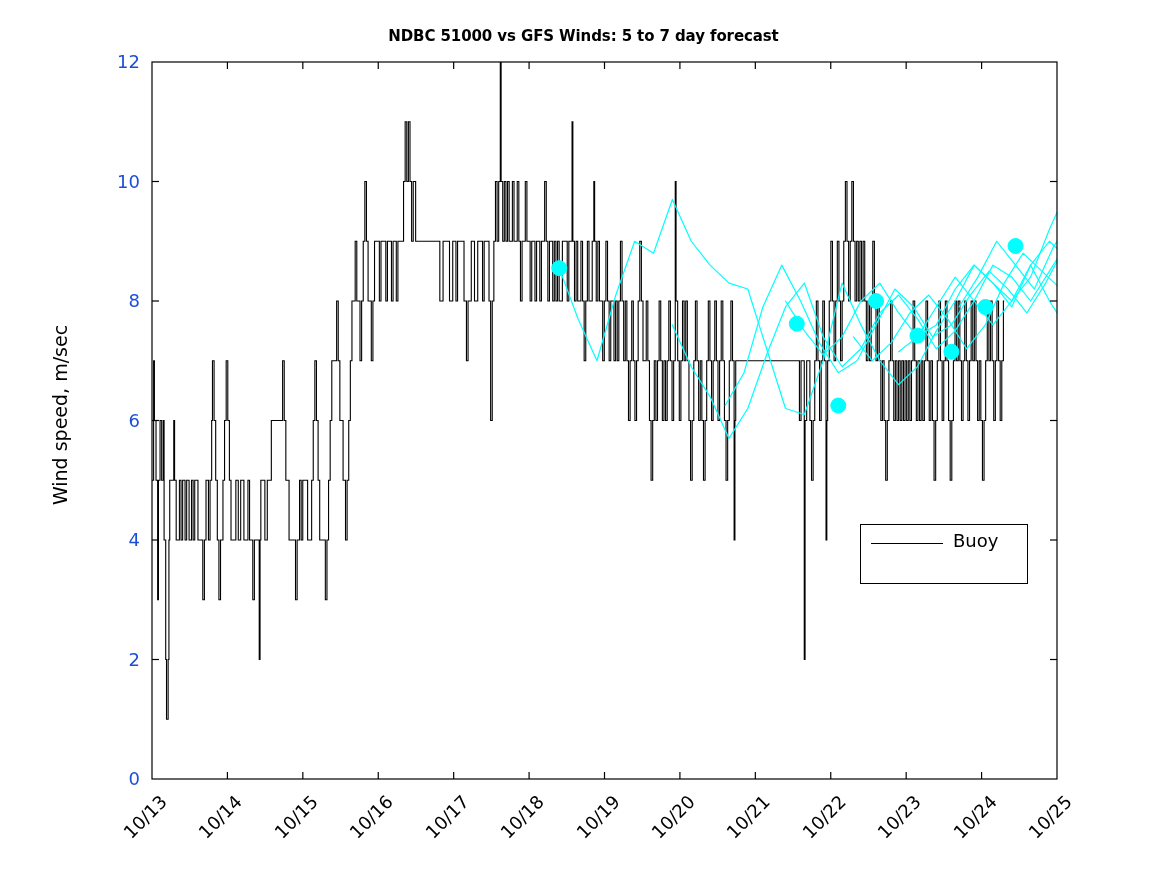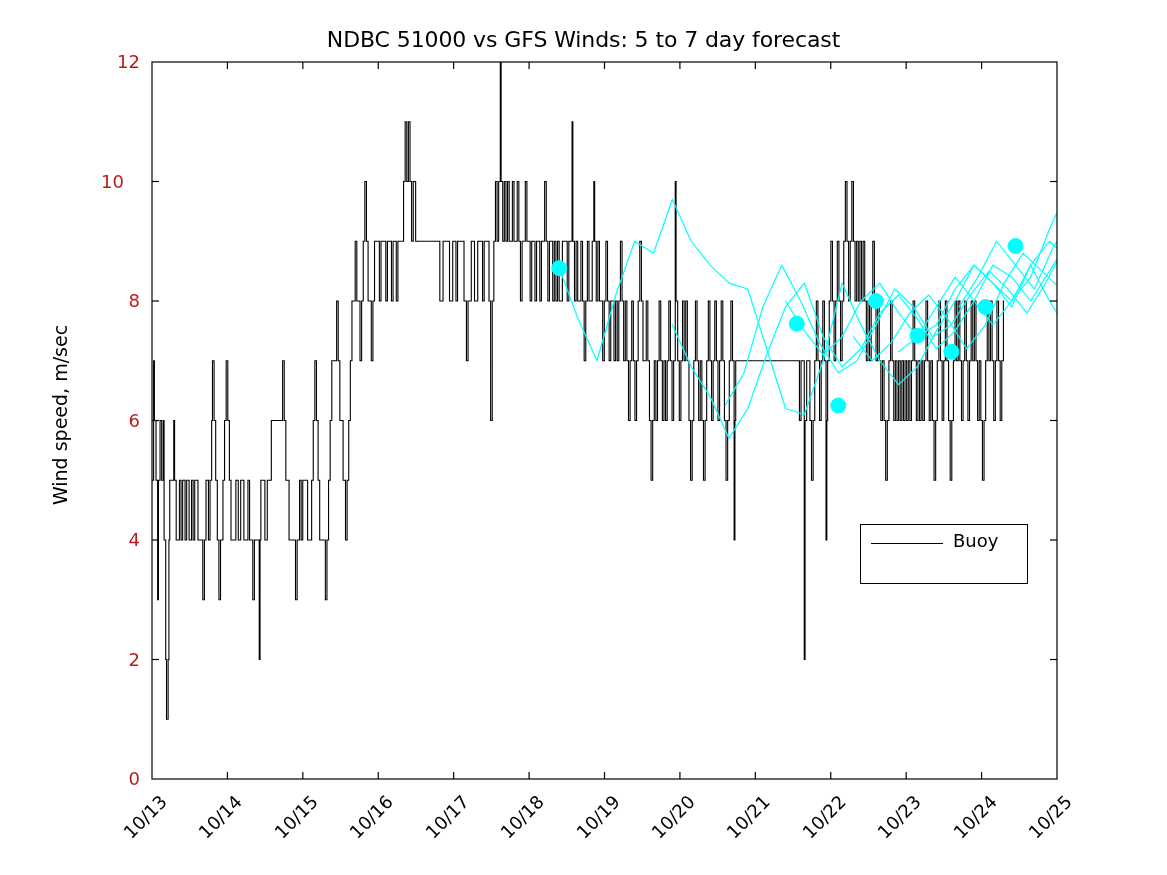--- a/index.html
+++ b/index.html
@@ -1,36 +1,36 @@
 <!DOCTYPE html>
 <html><head>
 <meta charset="utf-8">
 <style>
   html,body{margin:0;padding:0;background:#ffffff;}
   body{width:1167px;height:875px;font-family:"DejaVu Sans",sans-serif;overflow:hidden;}
   #figure{position:relative;width:1167px;height:875px;background:#ffffff;}
   #chart-title{
     position:absolute;left:0;top:27px;width:1167px;text-align:center;
-    font-size:22px;font-weight:normal;color:#000;letter-spacing:-0.1px;
+    font-size:15px;font-weight:bold;color:#000;letter-spacing:-0.1px;
     font-family:"DejaVu Sans",sans-serif;
   }
   #plot-svg{position:absolute;left:0;top:0;}
   .ylabel-text{
     position:absolute;
     left:-240px;top:404px;width:600px;
     transform:rotate(-90deg);
     transform-origin:center center;
     text-align:center;
     font-size:19px;color:#000;
     font-family:"DejaVu Sans",sans-serif;
     pointer-events:none;
   }
   .ytick-label{
     position:absolute;text-align:right;width:40px;
-    font-size:18px;color:#b91c1c;font-family:"DejaVu Sans",sans-serif;
+    font-size:18px;color:#1d4ed8;font-family:"DejaVu Sans",sans-serif;
   }
   .xtick-label{
     position:absolute;font-size:18px;color:#000;
     font-family:"DejaVu Sans",sans-serif;
     transform:rotate(-45deg);
     transform-origin:right top;
     white-space:nowrap;text-align:right;
   }
   #legend-box{
     position:absolute;left:860px;top:524px;width:168px;height:60px;
@@ -111,21 +111,21 @@
         <line x1="981.5833333333333" y1="62" x2="981.5833333333333" y2="69" stroke="#000" stroke-width="1.2"></line>
       </g>
   </svg>
 
   <div id="ytick-layer">
       <div class="ytick-label" style="left: 100px; top: 768px;">0</div>
       <div class="ytick-label" style="left: 100px; top: 648.5px;">2</div>
       <div class="ytick-label" style="left: 100px; top: 529px;">4</div>
       <div class="ytick-label" style="left: 100px; top: 409.5px;">6</div>
       <div class="ytick-label" style="left: 100px; top: 290px;">8</div>
-      <div class="ytick-label" style="left: 84px; top: 170.5px;">10</div>
+      <div class="ytick-label" style="left: 100px; top: 170.5px;">10</div>
       <div class="ytick-label" style="left: 100px; top: 51px;">12</div>
     </div>
   <div id="xtick-layer">
       <div class="xtick-label" style="left: 92px; top: 791px; width: 64px;">10/13</div>
       <div class="xtick-label" style="left: 167.417px; top: 791px; width: 64px;">10/14</div>
       <div class="xtick-label" style="left: 242.833px; top: 791px; width: 64px;">10/15</div>
       <div class="xtick-label" style="left: 318.25px; top: 791px; width: 64px;">10/16</div>
       <div class="xtick-label" style="left: 393.667px; top: 791px; width: 64px;">10/17</div>
       <div class="xtick-label" style="left: 469.083px; top: 791px; width: 64px;">10/18</div>
       <div class="xtick-label" style="left: 544.5px; top: 791px; width: 64px;">10/19</div>

